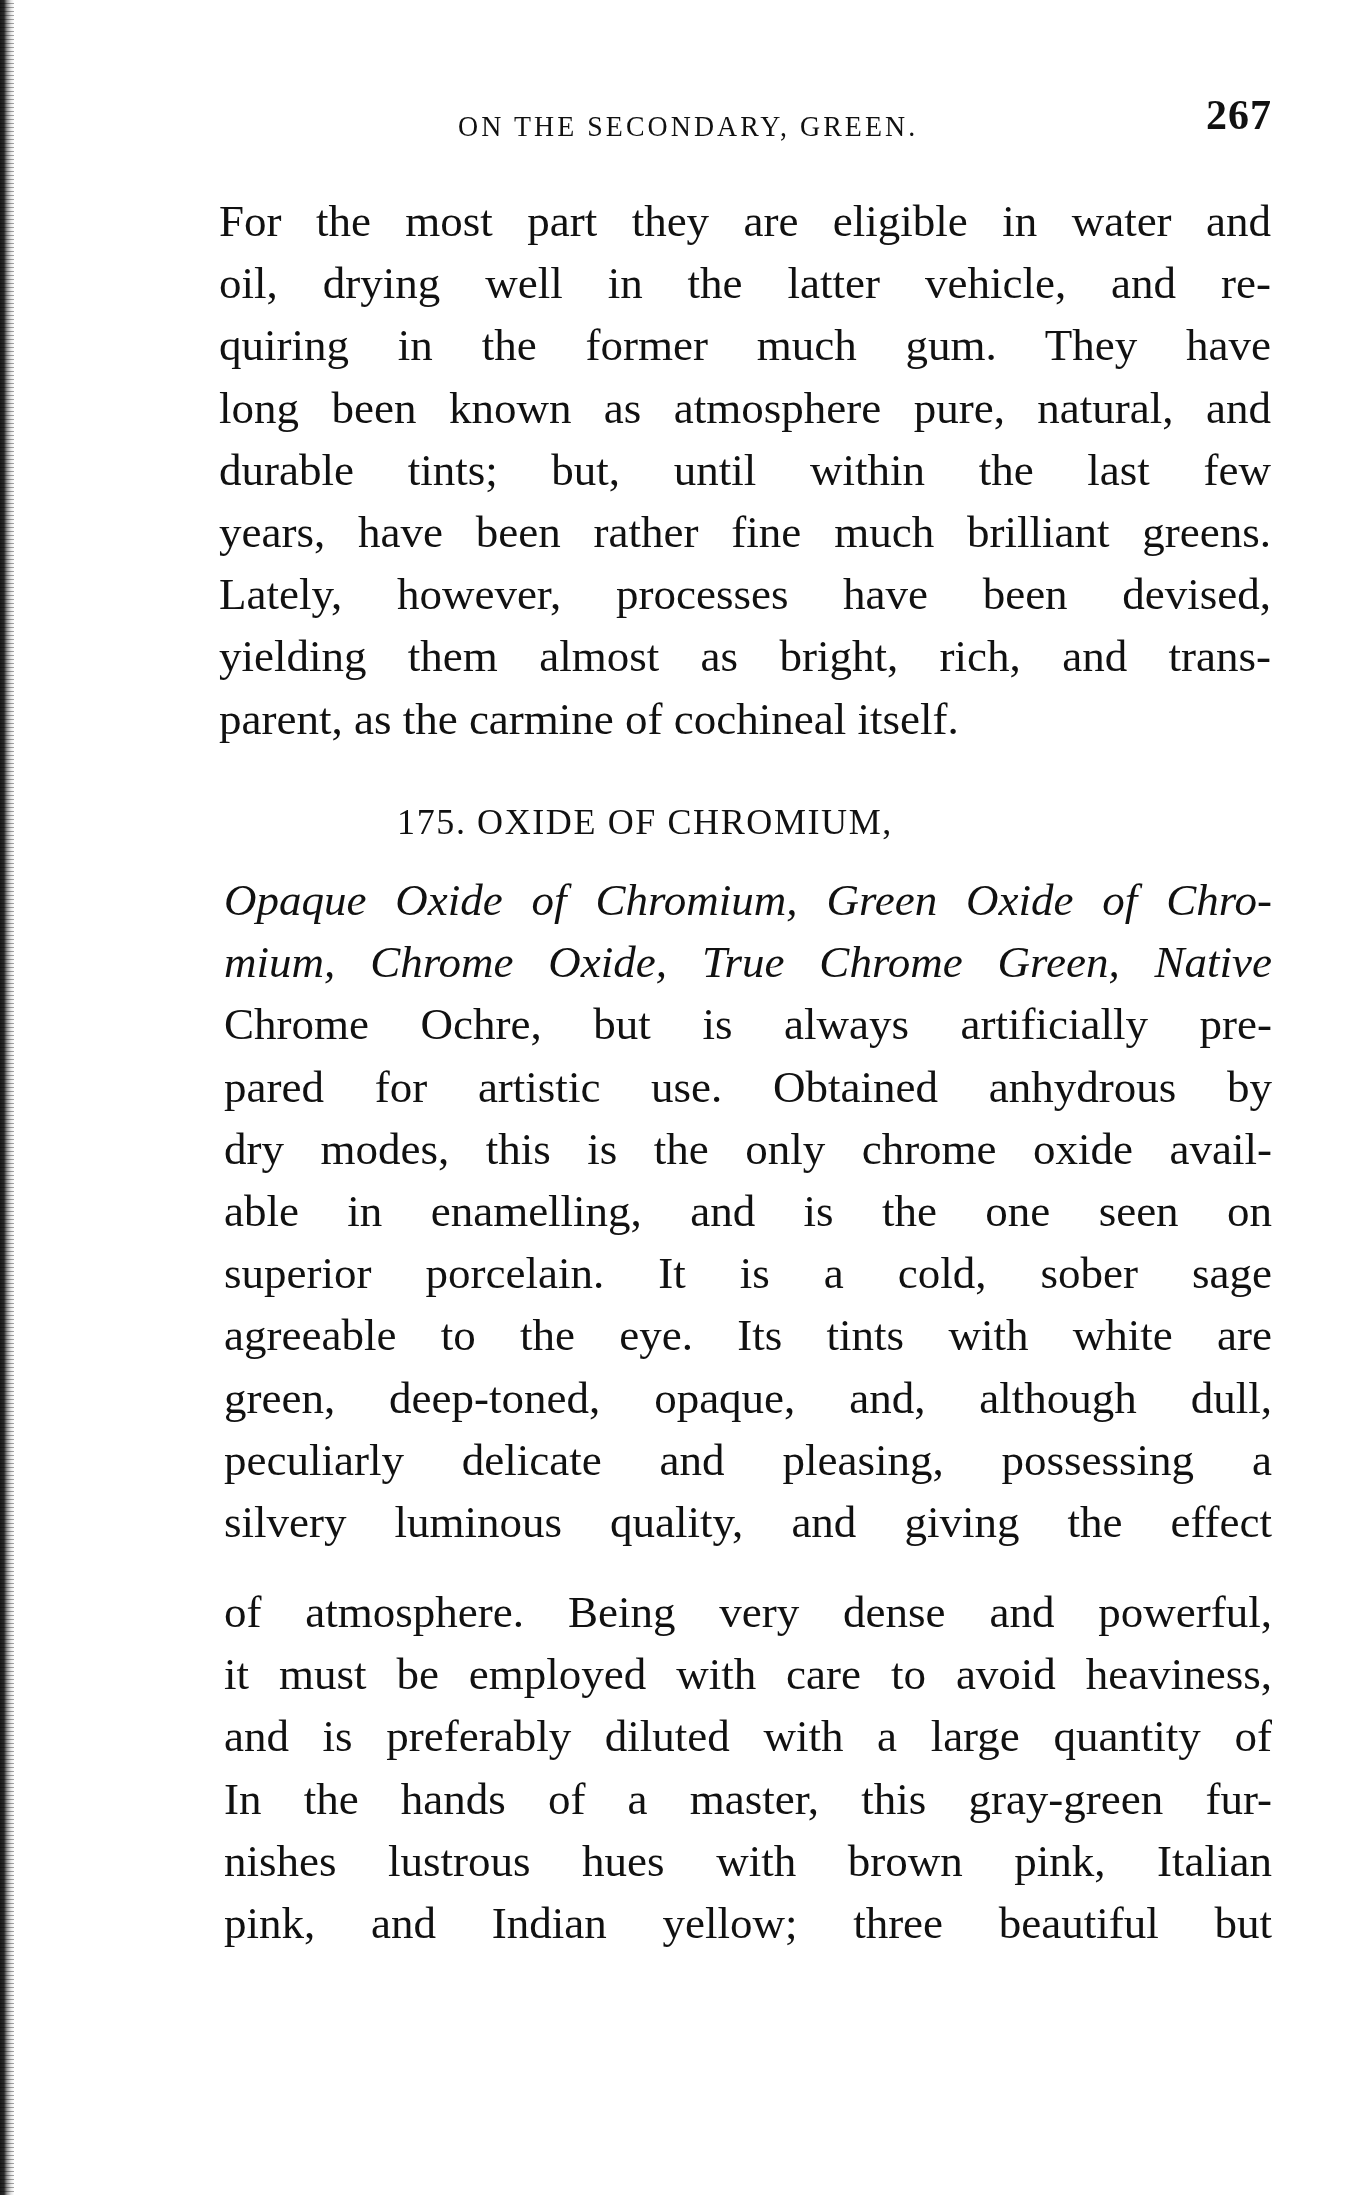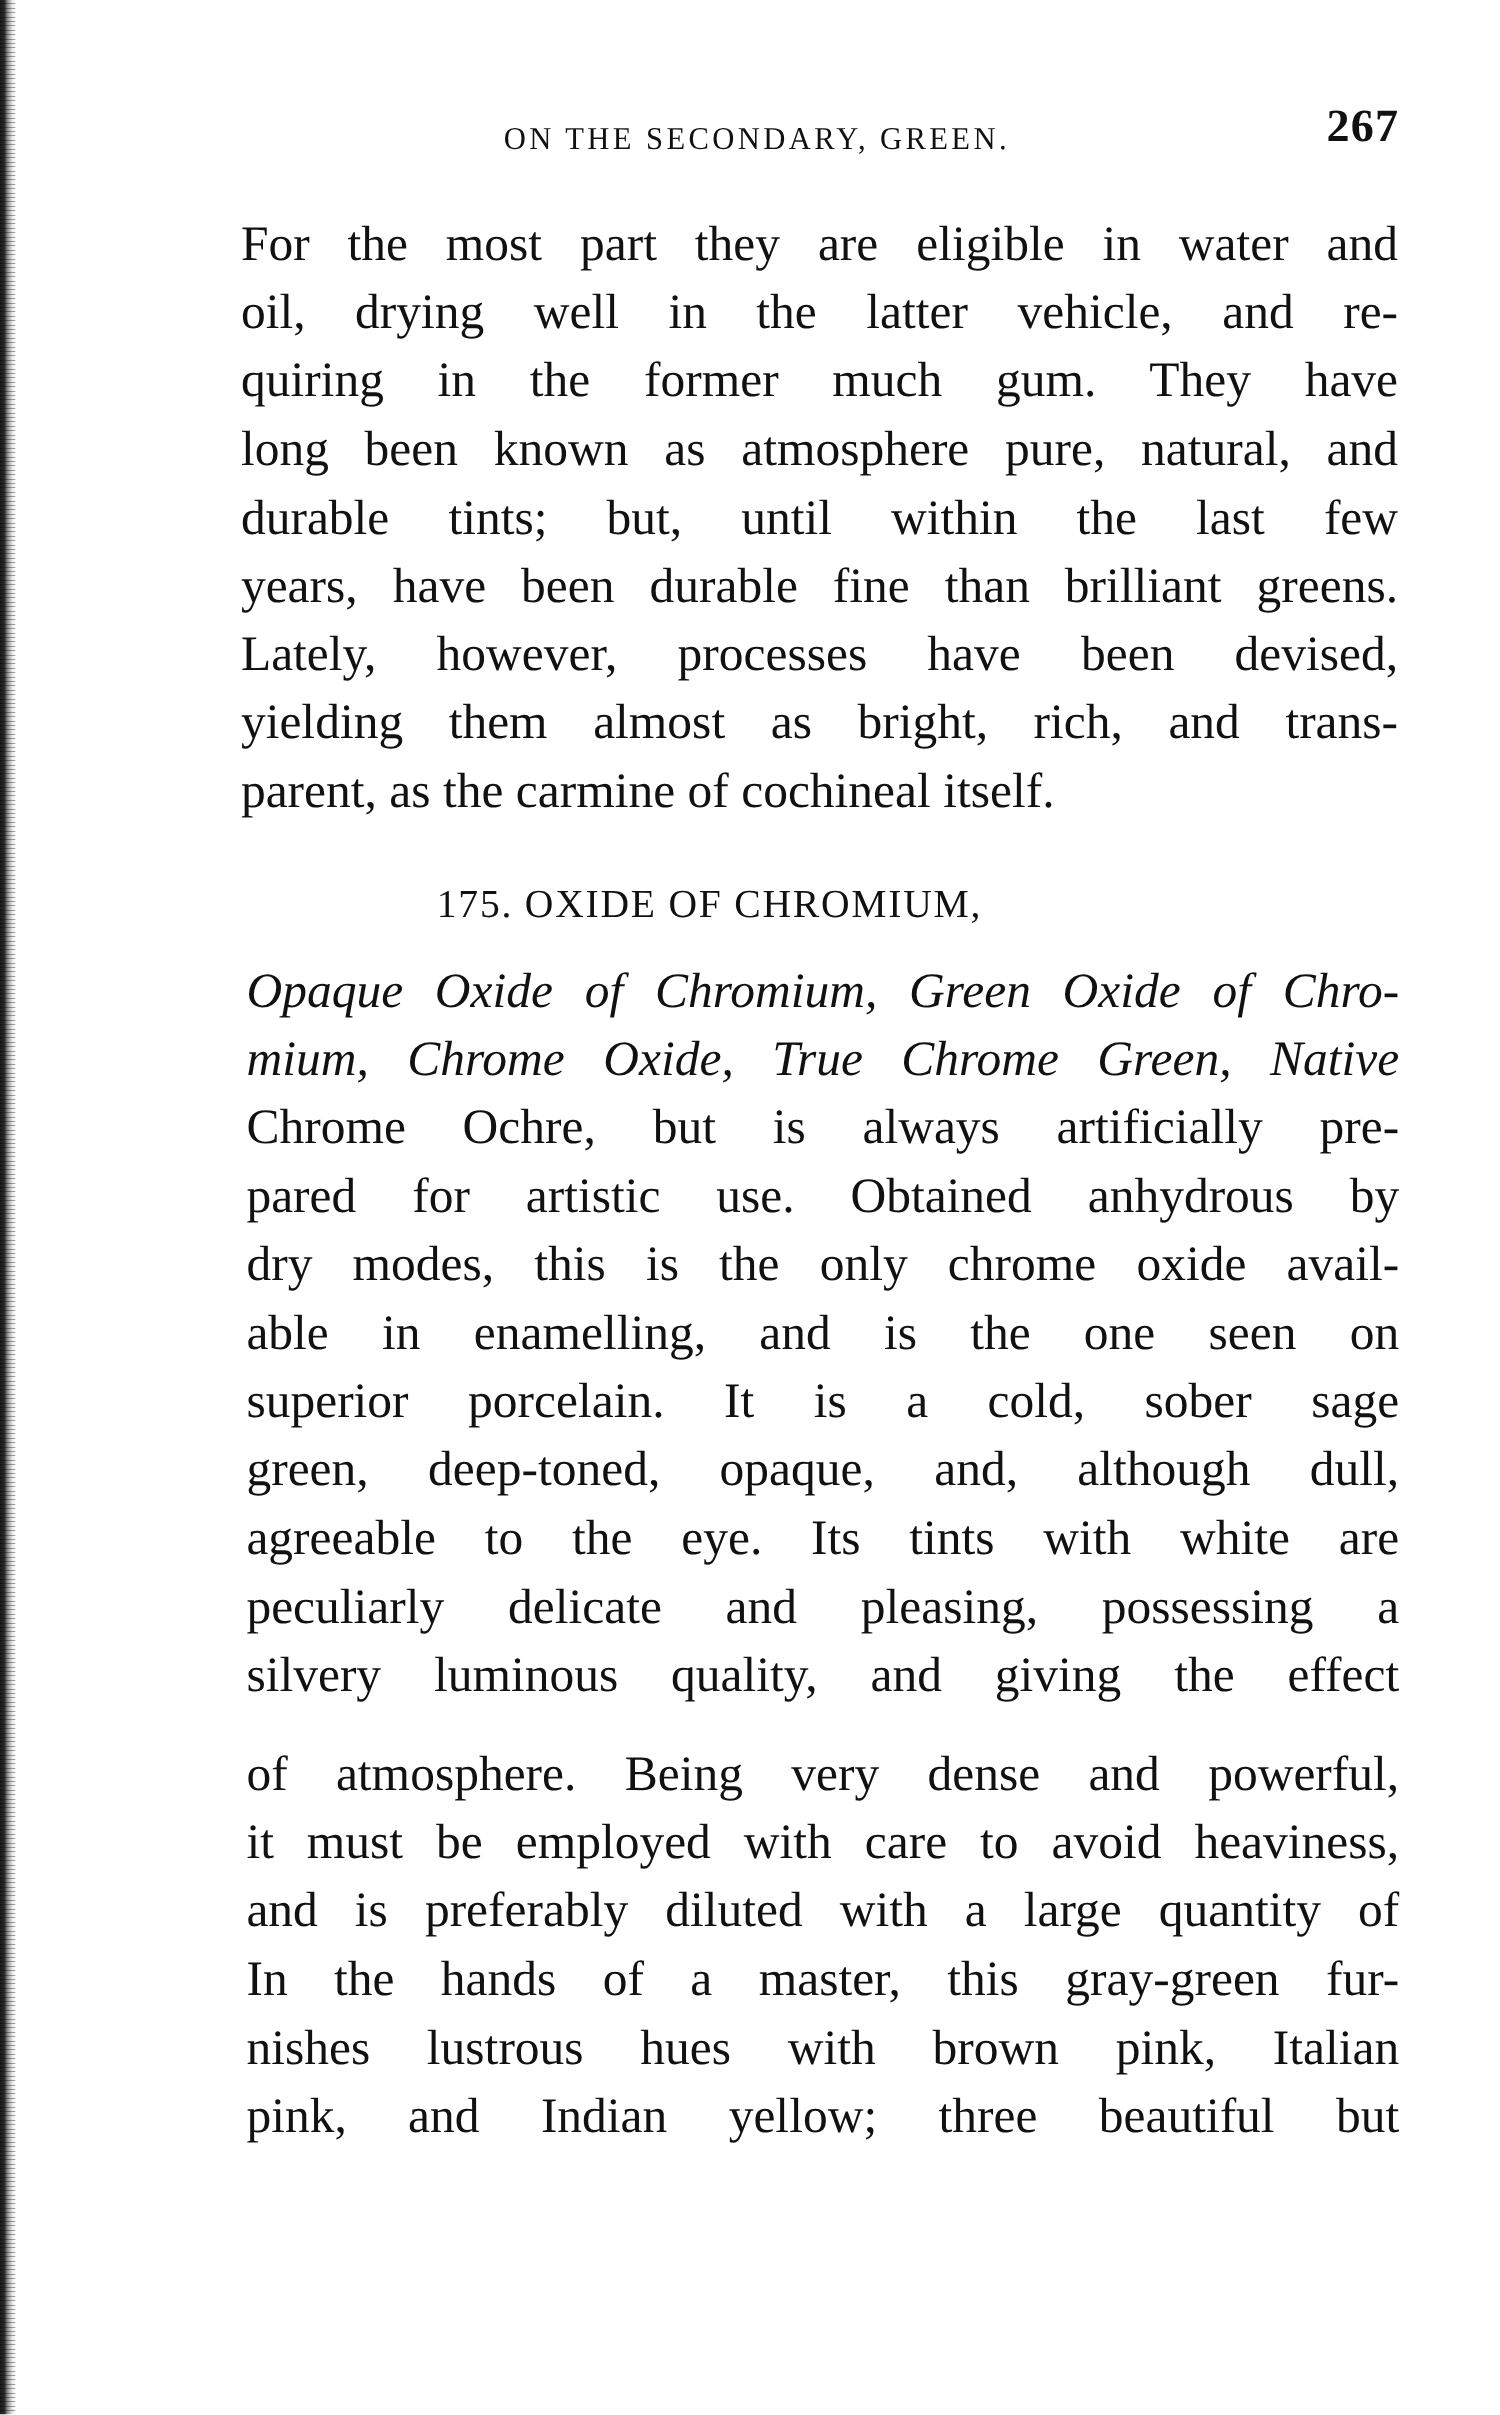--- a/index.html
+++ b/index.html
@@ -98,38 +98,38 @@
 
 <div class="running-head">ON THE SECONDARY, GREEN.</div>
 <div class="page-number">267</div>
 
 <div class="text-block para-1">
   <span class="line" style="white-space: normal;">For the most part they are eligible in water and</span>
   <span class="line" style="white-space: normal;">oil, drying well in the latter vehicle, and re-</span>
   <span class="line" style="white-space: normal;">quiring in the former much gum.  They have</span>
   <span class="line" style="white-space: normal;">long been known as atmosphere pure, natural, and</span>
   <span class="line" style="white-space: normal;">durable tints; but, until within the last few</span>
-  <span class="line" style="white-space: normal;">years, have been durable fine than brilliant greens.</span>
+  <span class="line" style="white-space: normal;">years, have been rather fine much brilliant greens.</span>
   <span class="line" style="white-space: normal;">Lately, however, processes have been devised,</span>
   <span class="line" style="white-space: normal;">yielding them almost as bright, rich, and trans-</span>
   <span class="line last" style="white-space: normal;">parent, as the carmine of cochineal itself.</span>
 </div>
 
 <div class="section-heading">175. OXIDE OF CHROMIUM,</div>
 
 <div class="text-block para-2">
   <span class="line it" style="white-space: normal;">Opaque Oxide of Chromium, Green Oxide of Chro-</span>
   <span class="line it" style="white-space: normal;">mium, Chrome Oxide, True Chrome Green, Native</span>
   <span class="line" style="white-space: normal;">Chrome Ochre, but is always artificially pre-</span>
   <span class="line" style="white-space: normal;">pared for artistic use.  Obtained anhydrous by</span>
   <span class="line" style="white-space: normal;">dry modes, this is the only chrome oxide avail-</span>
   <span class="line" style="white-space: normal;">able in enamelling, and is the one seen on</span>
   <span class="line" style="white-space: normal;">superior porcelain.  It is a cold, sober sage</span>
+  <span class="line" style="white-space: normal;">agreeable to the eye.  Its tints with white are</span>
   <span class="line" style="white-space: normal;">green, deep-toned, opaque, and, although dull,</span>
-  <span class="line" style="white-space: normal;">agreeable to the eye.  Its tints with white are</span>
   <span class="line" style="white-space: normal;">peculiarly delicate and pleasing, possessing a</span>
   <span class="line" style="white-space: normal;">silvery luminous quality, and giving the effect</span>
   <span class="line" style="white-space: normal; margin-top: 28px;">of atmosphere.  Being very dense and powerful,</span>
   <span class="line" style="white-space: normal;">it must be employed with care to avoid heaviness,</span>
   <span class="line" style="white-space: normal;">and is preferably diluted with a large quantity of</span>
   <span class="line" style="white-space: normal;">In the hands of a master, this gray-green fur-</span>
   <span class="line" style="white-space: normal;">nishes lustrous hues with brown pink, Italian</span>
   <span class="line" style="white-space: normal;">pink, and Indian yellow; three beautiful but</span>
 </div>
 

